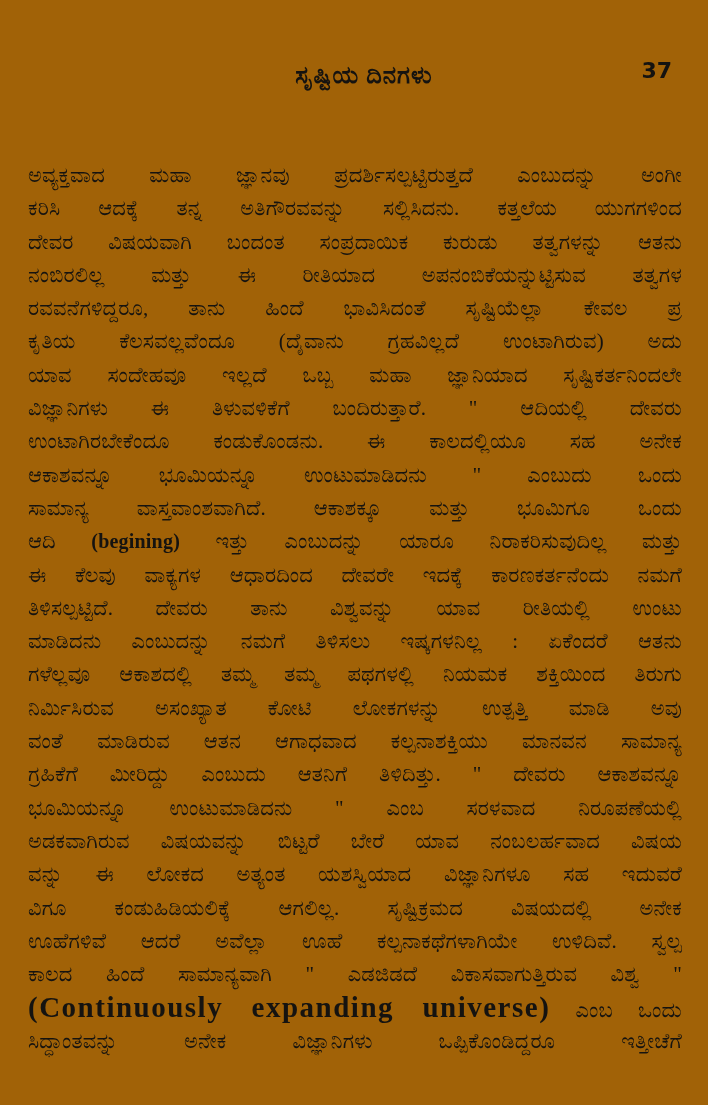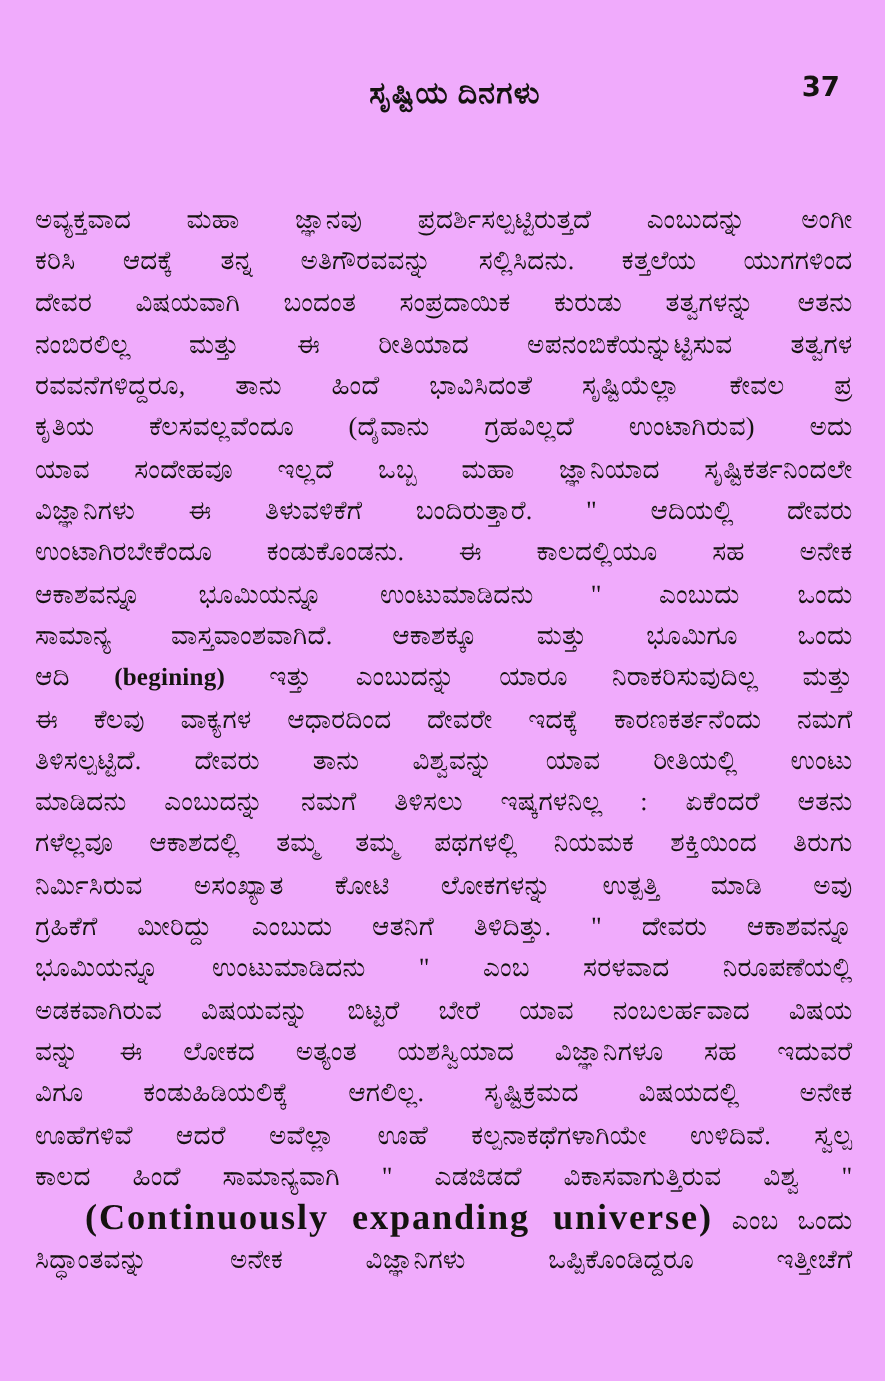--- a/index.html
+++ b/index.html
@@ -4,21 +4,21 @@
 <style>
   html, body {
     margin: 0;
     padding: 0;
     background: #ffffff;
   }
   .page {
     position: relative;
     width: 708px;
     height: 1105px;
-    background: #f0abfc;
+    background: #a16207;
     overflow: hidden;
     color: #151310;
     font-family: "Liberation Serif", serif;
   }
   .running-header {
     position: absolute;
     top: 62px;
     left: 0;
     right: 0;
     height: 42px;
@@ -58,21 +58,20 @@
     letter-spacing: 0.2px;
   }
   .latin {
     font-family: "Liberation Serif", serif;
     font-weight: 700;
     font-size: 20px;
   }
   .latin-big {
     font-size: 29px;
     letter-spacing: 1.5px;
-    margin-left: 40px;
   }
 </style>
 </head>
 <body>
 
 <div class="page">
   <div class="running-header">
     <div class="chapter-title">ಸೃಷ್ಟಿಯ ದಿನಗಳು</div>
     <div class="page-number">37</div>
   </div>
@@ -88,20 +87,21 @@
       <div class="text-line">ವಿಜ್ಞಾನಿಗಳು ಈ ತಿಳುವಳಿಕೆಗೆ ಬಂದಿರುತ್ತಾರೆ. " ಆದಿಯಲ್ಲಿ ದೇವರು</div>
       <div class="text-line">ಉಂಟಾಗಿರಬೇಕೆಂದೂ ಕಂಡುಕೊಂಡನು. ಈ ಕಾಲದಲ್ಲಿಯೂ ಸಹ ಅನೇಕ</div>
       <div class="text-line">ಆಕಾಶವನ್ನೂ ಭೂಮಿಯನ್ನೂ ಉಂಟುಮಾಡಿದನು '' ಎಂಬುದು ಒಂದು</div>
       <div class="text-line">ಸಾಮಾನ್ಯ ವಾಸ್ತವಾಂಶವಾಗಿದೆ. ಆಕಾಶಕ್ಕೂ ಮತ್ತು ಭೂಮಿಗೂ ಒಂದು</div>
       <div class="text-line">ಆದಿ <span class="latin">(begining)</span> ಇತ್ತು ಎಂಬುದನ್ನು ಯಾರೂ ನಿರಾಕರಿಸುವುದಿಲ್ಲ ಮತ್ತು</div>
       <div class="text-line">ಈ ಕೆಲವು ವಾಕ್ಯಗಳ ಆಧಾರದಿಂದ ದೇವರೇ ಇದಕ್ಕೆ ಕಾರಣಕರ್ತನೆಂದು ನಮಗೆ</div>
       <div class="text-line">ತಿಳಿಸಲ್ಪಟ್ಟಿದೆ. ದೇವರು ತಾನು ವಿಶ್ವವನ್ನು ಯಾವ ರೀತಿಯಲ್ಲಿ ಉಂಟು</div>
       <div class="text-line">ಮಾಡಿದನು ಎಂಬುದನ್ನು ನಮಗೆ ತಿಳಿಸಲು ಇಷ್ಕಗಳನಿಲ್ಲ : ಏಕೆಂದರೆ ಆತನು</div>
       <div class="text-line">ಗಳೆಲ್ಲವೂ ಆಕಾಶದಲ್ಲಿ ತಮ್ಮ ತಮ್ಮ ಪಥಗಳಲ್ಲಿ ನಿಯಮಕ ಶಕ್ತಿಯಿಂದ ತಿರುಗು</div>
       <div class="text-line">ನಿರ್ಮಿಸಿರುವ ಅಸಂಖ್ಯಾತ ಕೋಟಿ ಲೋಕಗಳನ್ನು ಉತ್ಪತ್ತಿ ಮಾಡಿ ಅವು</div>
+      <div class="text-line">ವಂತೆ ಮಾಡಿರುವ ಆತನ ಆಗಾಧವಾದ ಕಲ್ಪನಾಶಕ್ತಿಯು ಮಾನವನ ಸಾಮಾನ್ಯ</div>
       <div class="text-line">ಗ್ರಹಿಕೆಗೆ ಮೀರಿದ್ದು ಎಂಬುದು ಆತನಿಗೆ ತಿಳಿದಿತ್ತು. " ದೇವರು ಆಕಾಶವನ್ನೂ</div>
       <div class="text-line">ಭೂಮಿಯನ್ನೂ ಉಂಟುಮಾಡಿದನು " ಎಂಬ ಸರಳವಾದ ನಿರೂಪಣೆಯಲ್ಲಿ</div>
       <div class="text-line">ಅಡಕವಾಗಿರುವ ವಿಷಯವನ್ನು ಬಿಟ್ಟರೆ ಬೇರೆ ಯಾವ ನಂಬಲರ್ಹವಾದ ವಿಷಯ</div>
       <div class="text-line">ವನ್ನು ಈ ಲೋಕದ ಅತ್ಯಂತ ಯಶಸ್ವಿಯಾದ ವಿಜ್ಞಾನಿಗಳೂ ಸಹ ಇದುವರೆ</div>
       <div class="text-line">ವಿಗೂ ಕಂಡುಹಿಡಿಯಲಿಕ್ಕೆ ಆಗಲಿಲ್ಲ. ಸೃಷ್ಟಿಕ್ರಮದ ವಿಷಯದಲ್ಲಿ ಅನೇಕ</div>
       <div class="text-line">ಊಹೆಗಳಿವೆ ಆದರೆ ಅವೆಲ್ಲಾ ಊಹೆ ಕಲ್ಪನಾಕಥೆಗಳಾಗಿಯೇ ಉಳಿದಿವೆ. ಸ್ವಲ್ಪ</div>
       <div class="text-line">ಕಾಲದ ಹಿಂದೆ ಸಾಮಾನ್ಯವಾಗಿ " ಎಡಜಿಡದೆ ವಿಕಾಸವಾಗುತ್ತಿರುವ ವಿಶ್ವ "</div>
       <div class="text-line"><span class="latin latin-big">(Continuously expanding universe)</span> ಎಂಬ ಒಂದು</div>
       <div class="text-line">ಸಿದ್ಧಾಂತವನ್ನು ಅನೇಕ ವಿಜ್ಞಾನಿಗಳು ಒಪ್ಪಿಕೊಂಡಿದ್ದರೂ ಇತ್ತೀಚೆಗೆ</div>
     </div>

